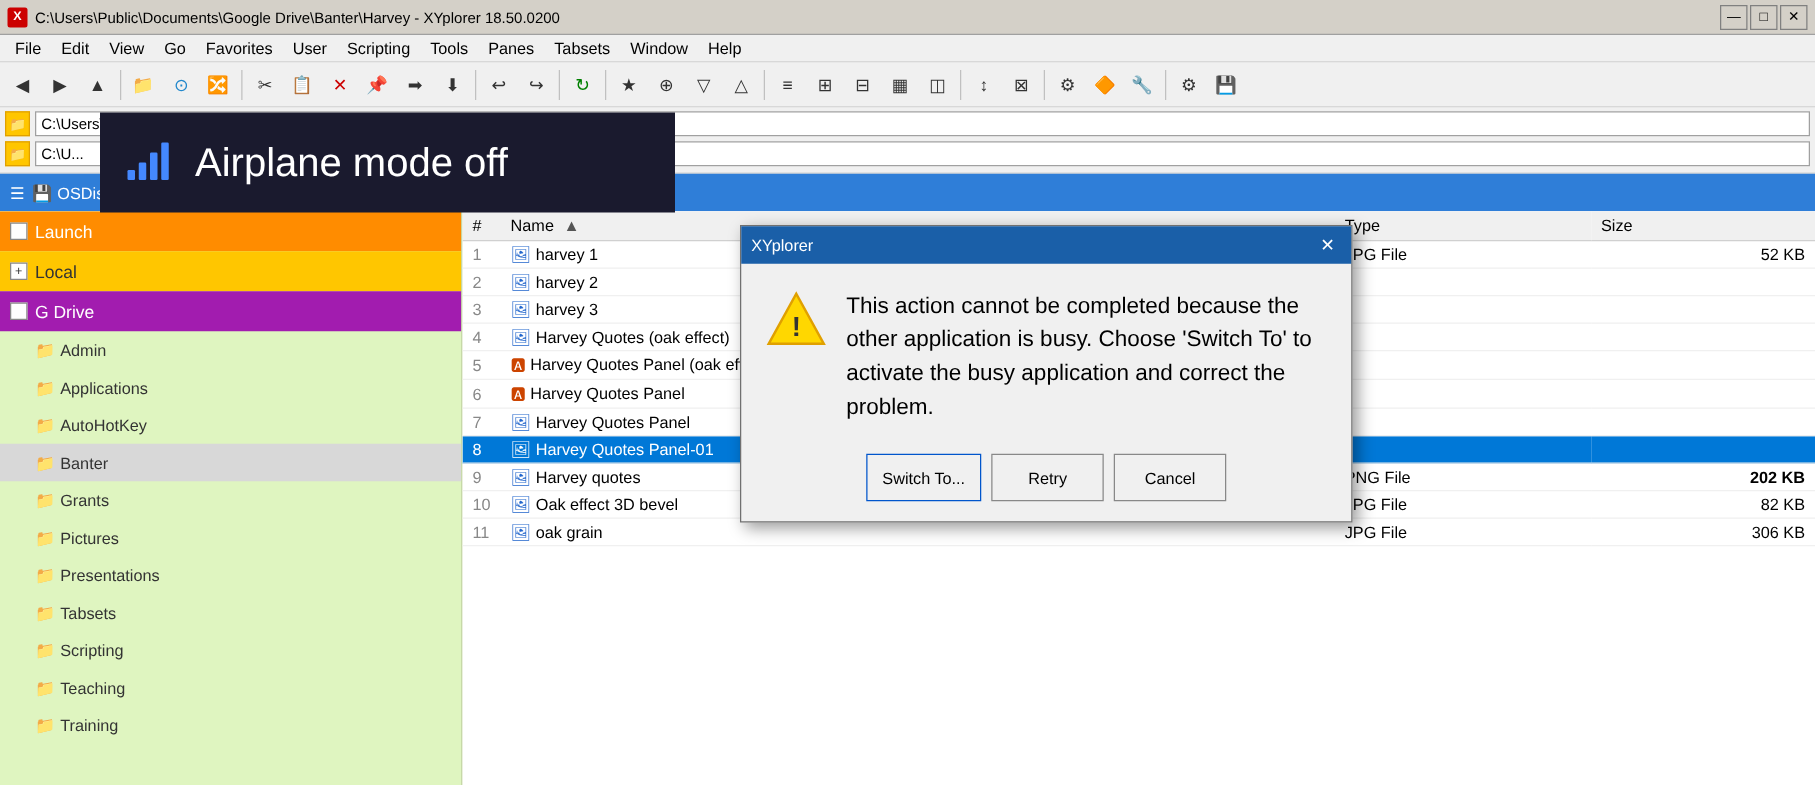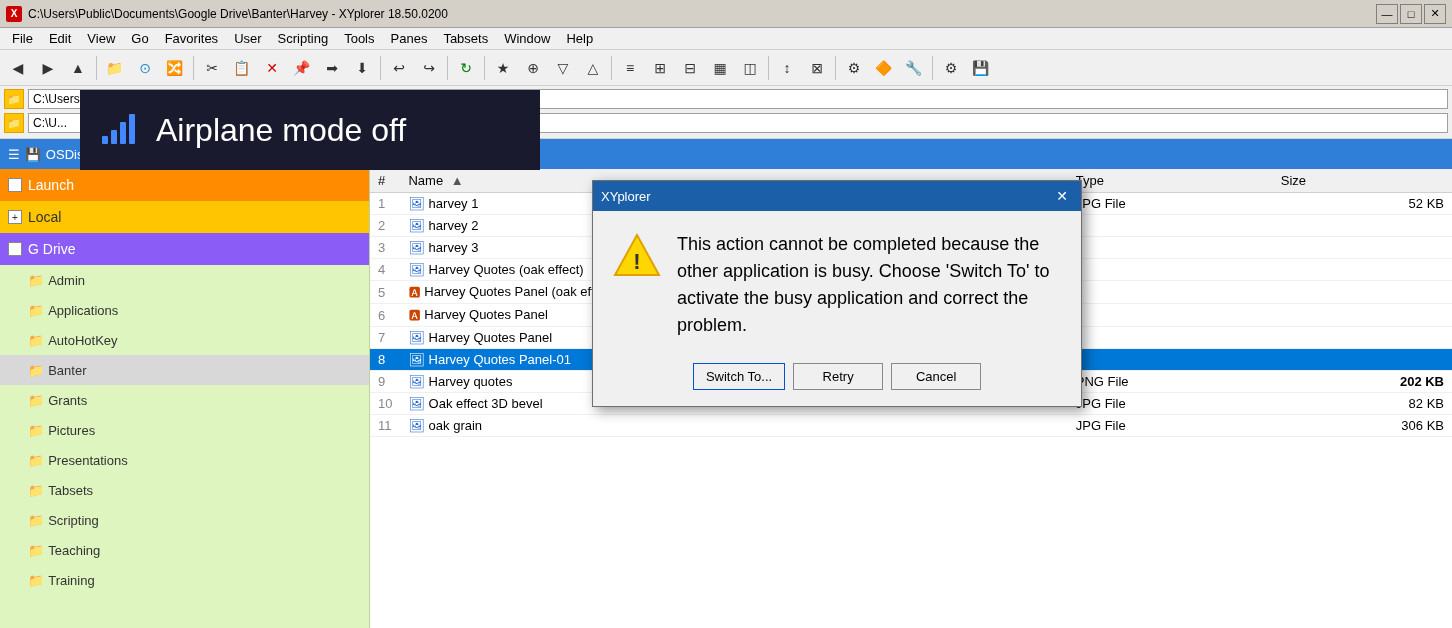--- a/index.html
+++ b/index.html
@@ -171,21 +171,21 @@
     }
     .sg-launch {
       background: #ff8c00;
       color: white;
     }
     .sg-local {
       background: #ffc600;
       color: #333;
     }
     .sg-gdrive {
-      background: #8b5cf6;
+      background: #a21caf;
       color: white;
       text-align: right;
     }
     .sidebar-item {
       display: flex;
       align-items: center;
       height: 30px;
       padding: 0 8px 0 28px;
       cursor: pointer;
       font-size: 13px;
@@ -283,21 +283,21 @@
       color: #000;
     }
     #dialog-buttons {
       display: flex;
       justify-content: center;
       gap: 8px;
       padding: 8px 20px 16px 20px;
     }
     .dialog-btn {
       min-width: 90px;
-      height: 27px;
+      height: 38px;
       border: 1px solid #888;
       background: #f0f0f0;
       font-size: 13px;
       cursor: pointer;
       padding: 0 12px;
     }
     .dialog-btn.primary {
       border-color: #0055cc;
       background: #f0f0f0;
     }

